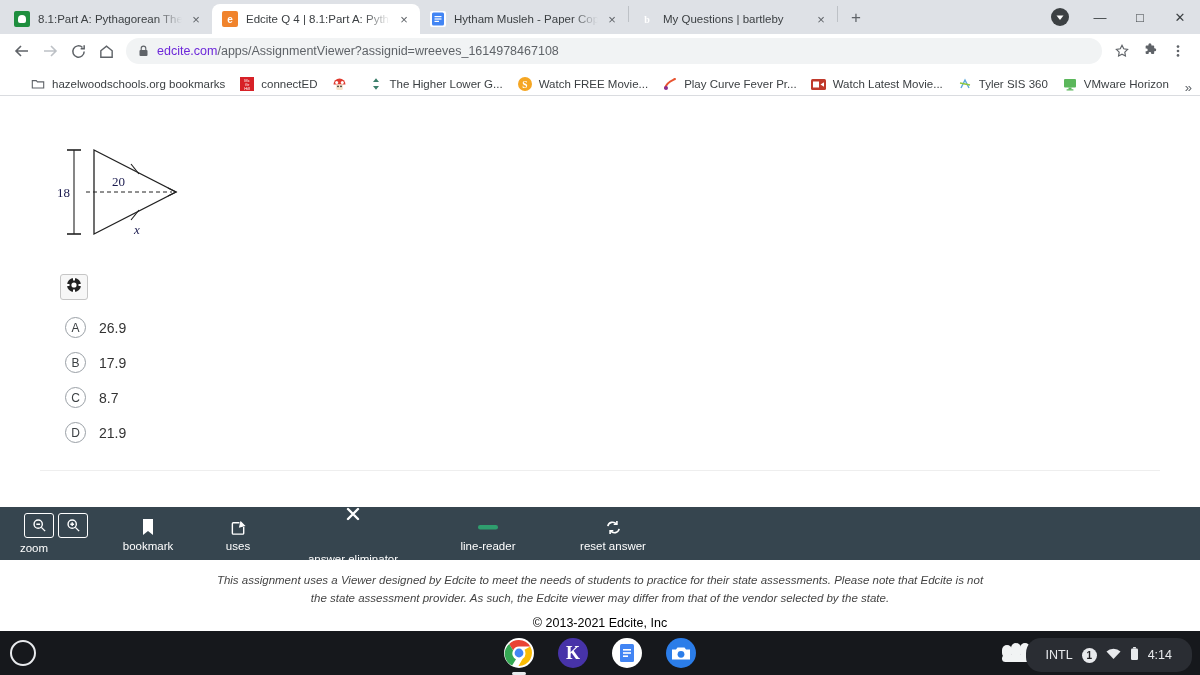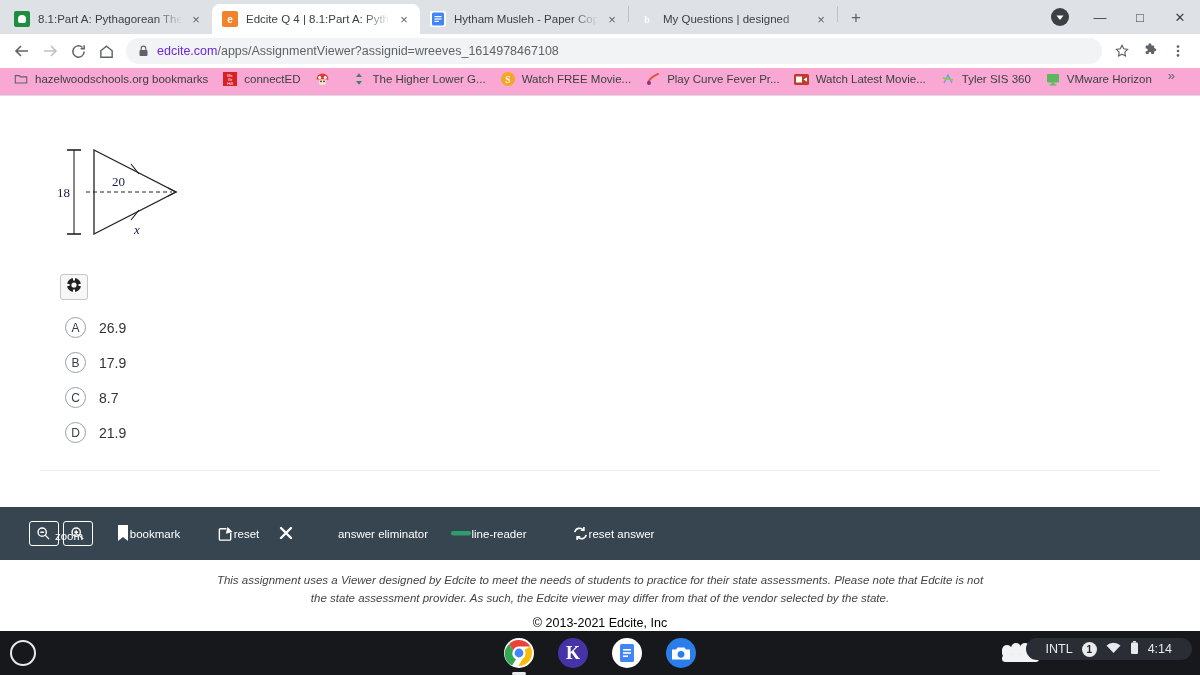--- a/index.html
+++ b/index.html
@@ -76,22 +76,22 @@
     display: flex; align-items: center; padding: 0 12px; margin: 0 6px;
     font-size: 12.5px; color: #202124;
   }
   .omnibox .lock { margin-right: 8px; display:flex; }
   .omnibox .url-domain { color: #6d28d9; }
   .omnibox .url-path { color: #5f6368; }
   .tb-right { display:flex; align-items:center; }
 
   
   .bookmarks {
-    height: 28px; background: #f9a8d4; border-bottom: 1px solid #dadce0;
-    display:flex; align-items:flex-start; padding: 0 7px; font-size: 11.5px; color:#3c4043;
+    height: 28px; background: #ffffff; border-bottom: 1px solid #dadce0;
+    display:flex; align-items:flex-end; padding: 0 24px; font-size: 11.5px; color:#3c4043;
   }
   .bm {
     display:flex; align-items:center; height:22px; padding: 0 6px; margin-right: 2px;
     white-space: nowrap; flex: 0 0 auto;
   }
   .bm .bm-ico { width:16px; height:16px; margin-right:6px; flex:0 0 16px; display:flex; align-items:center; justify-content:center; }
   .bm-spacer { flex: 1 1 auto; }
   .bm-overflow { padding: 0 8px; font-size: 13px; color: #5f6368; }
   .bm-divider { width:1px; height:16px; background:#dadce0; margin: 0 6px; }
 
@@ -123,21 +123,21 @@
   .choice .ctext { margin-left: 13px; font-size: 14px; color: #333; }
 
   .hr { height:1px; background:#eeeeee; margin: 20px 40px 0 40px; }
 
   
   .etools {
     position: absolute; left: 0; top: 411px; width: 1200px; height: 53px;
     background: #36454f; display: flex; align-items: center;
   }
   .etool {
-    display:flex; flex-direction: row; align-items:center; justify-content:center;
+    display:flex; flex-direction: column; align-items:center; justify-content:center;
     color: #ffffff; font-size: 11.5px; height: 63px;
   }
   .etool .eglyph { height: 24px; display:flex; align-items:center; justify-content:center; margin-bottom: 1px; }
   .zoomgrp { display:flex; align-items:flex-start; margin-left: 6px; }
   .zoombox {
     width: 30px; height: 25px; border: 1px solid #ffffff; border-radius: 3px;
     display:flex; align-items:center; justify-content:center;
   }
 
   .footnote {
@@ -167,21 +167,21 @@
   .appicon { width: 30px; height: 30px; border-radius: 50%; position: relative; display:flex; align-items:center; justify-content:center; }
   .appicon.running::after {
     content:""; position:absolute; bottom:-7px; left:50%; transform:translateX(-50%);
     width: 14px; height: 3px; border-radius: 2px; background:#e8eaed;
   }
   .app-kami { background:#4733a8; color:#fff; font-weight:700; font-size:18px; font-family:"Liberation Serif", serif; }
   .app-docs { background:#ffffff; display:flex; align-items:center; justify-content:center; }
   .app-cam { background:#2b7de9; }
 
   .status-tray {
-    position:absolute; right: 8px; top: 7px; height: 22px;
+    position:absolute; right: 8px; top: 7px; height: 34px;
     background: #2a2d33; border-radius: 15px;
     display:flex; align-items:center; gap: 9px; padding: 0 20px;
     color: #e8eaed; font-size: 12.5px;
   }
   .badge-1 {
     width: 15px; height: 15px; border-radius: 50%; background:#e8eaed; color:#202124;
     display:flex; align-items:center; justify-content:center; font-size:10px; font-weight:700;
   }
   .hand-icon {
     position:absolute; right: 152px; top: 9px; width: 54px; height: 26px;
@@ -216,21 +216,21 @@
           </svg>
       </span>
       <span class="tab-title">Hytham Musleh - Paper Copy - G</span>
       <span class="tab-close">×</span>
     </div>
 
     <div class="tab-sep"></div>
 
     <div class="tab inactive">
       <span class="favicon fav-bartleby">b</span>
-      <span class="tab-title">My Questions | designed</span>
+      <span class="tab-title">My Questions | bartleby</span>
       <span class="tab-close">×</span>
     </div>
 
     <div class="tab-sep"></div>
 
     <div class="newtab">+</div>
 
     <div class="winctl">
       <div class="item">
         <span class="avatar-chip">
@@ -501,21 +501,21 @@
         <span>bookmark</span>
       </div>
 
       <div class="etool" style="width:80px;">
         <span class="eglyph">
           <svg width="17" height="17" viewBox="0 0 18 18" fill="none" stroke="#fff" stroke-width="1.5">
               <path d="M14.5 8.5V15a1 1 0 0 1-1 1h-10a1 1 0 0 1-1-1V5a1 1 0 0 1 1-1H10"></path>
               <path d="M11.5 3.5 15 7l-4.6 1.2z" fill="#fff"></path>
             </svg>
         </span>
-        <span>reset</span>
+        <span>uses</span>
       </div>
 
 
       <div class="etool" style="width:150px;justify-content:space-between;">
         <span class="eglyph">
           <svg width="16" height="16" viewBox="0 0 16 16" stroke="#fff" stroke-width="2.4" stroke-linecap="round">
               <path d="M3 3l10 10M13 3L3 13"></path>
             </svg>
         </span>
         <span>answer eliminator</span>

